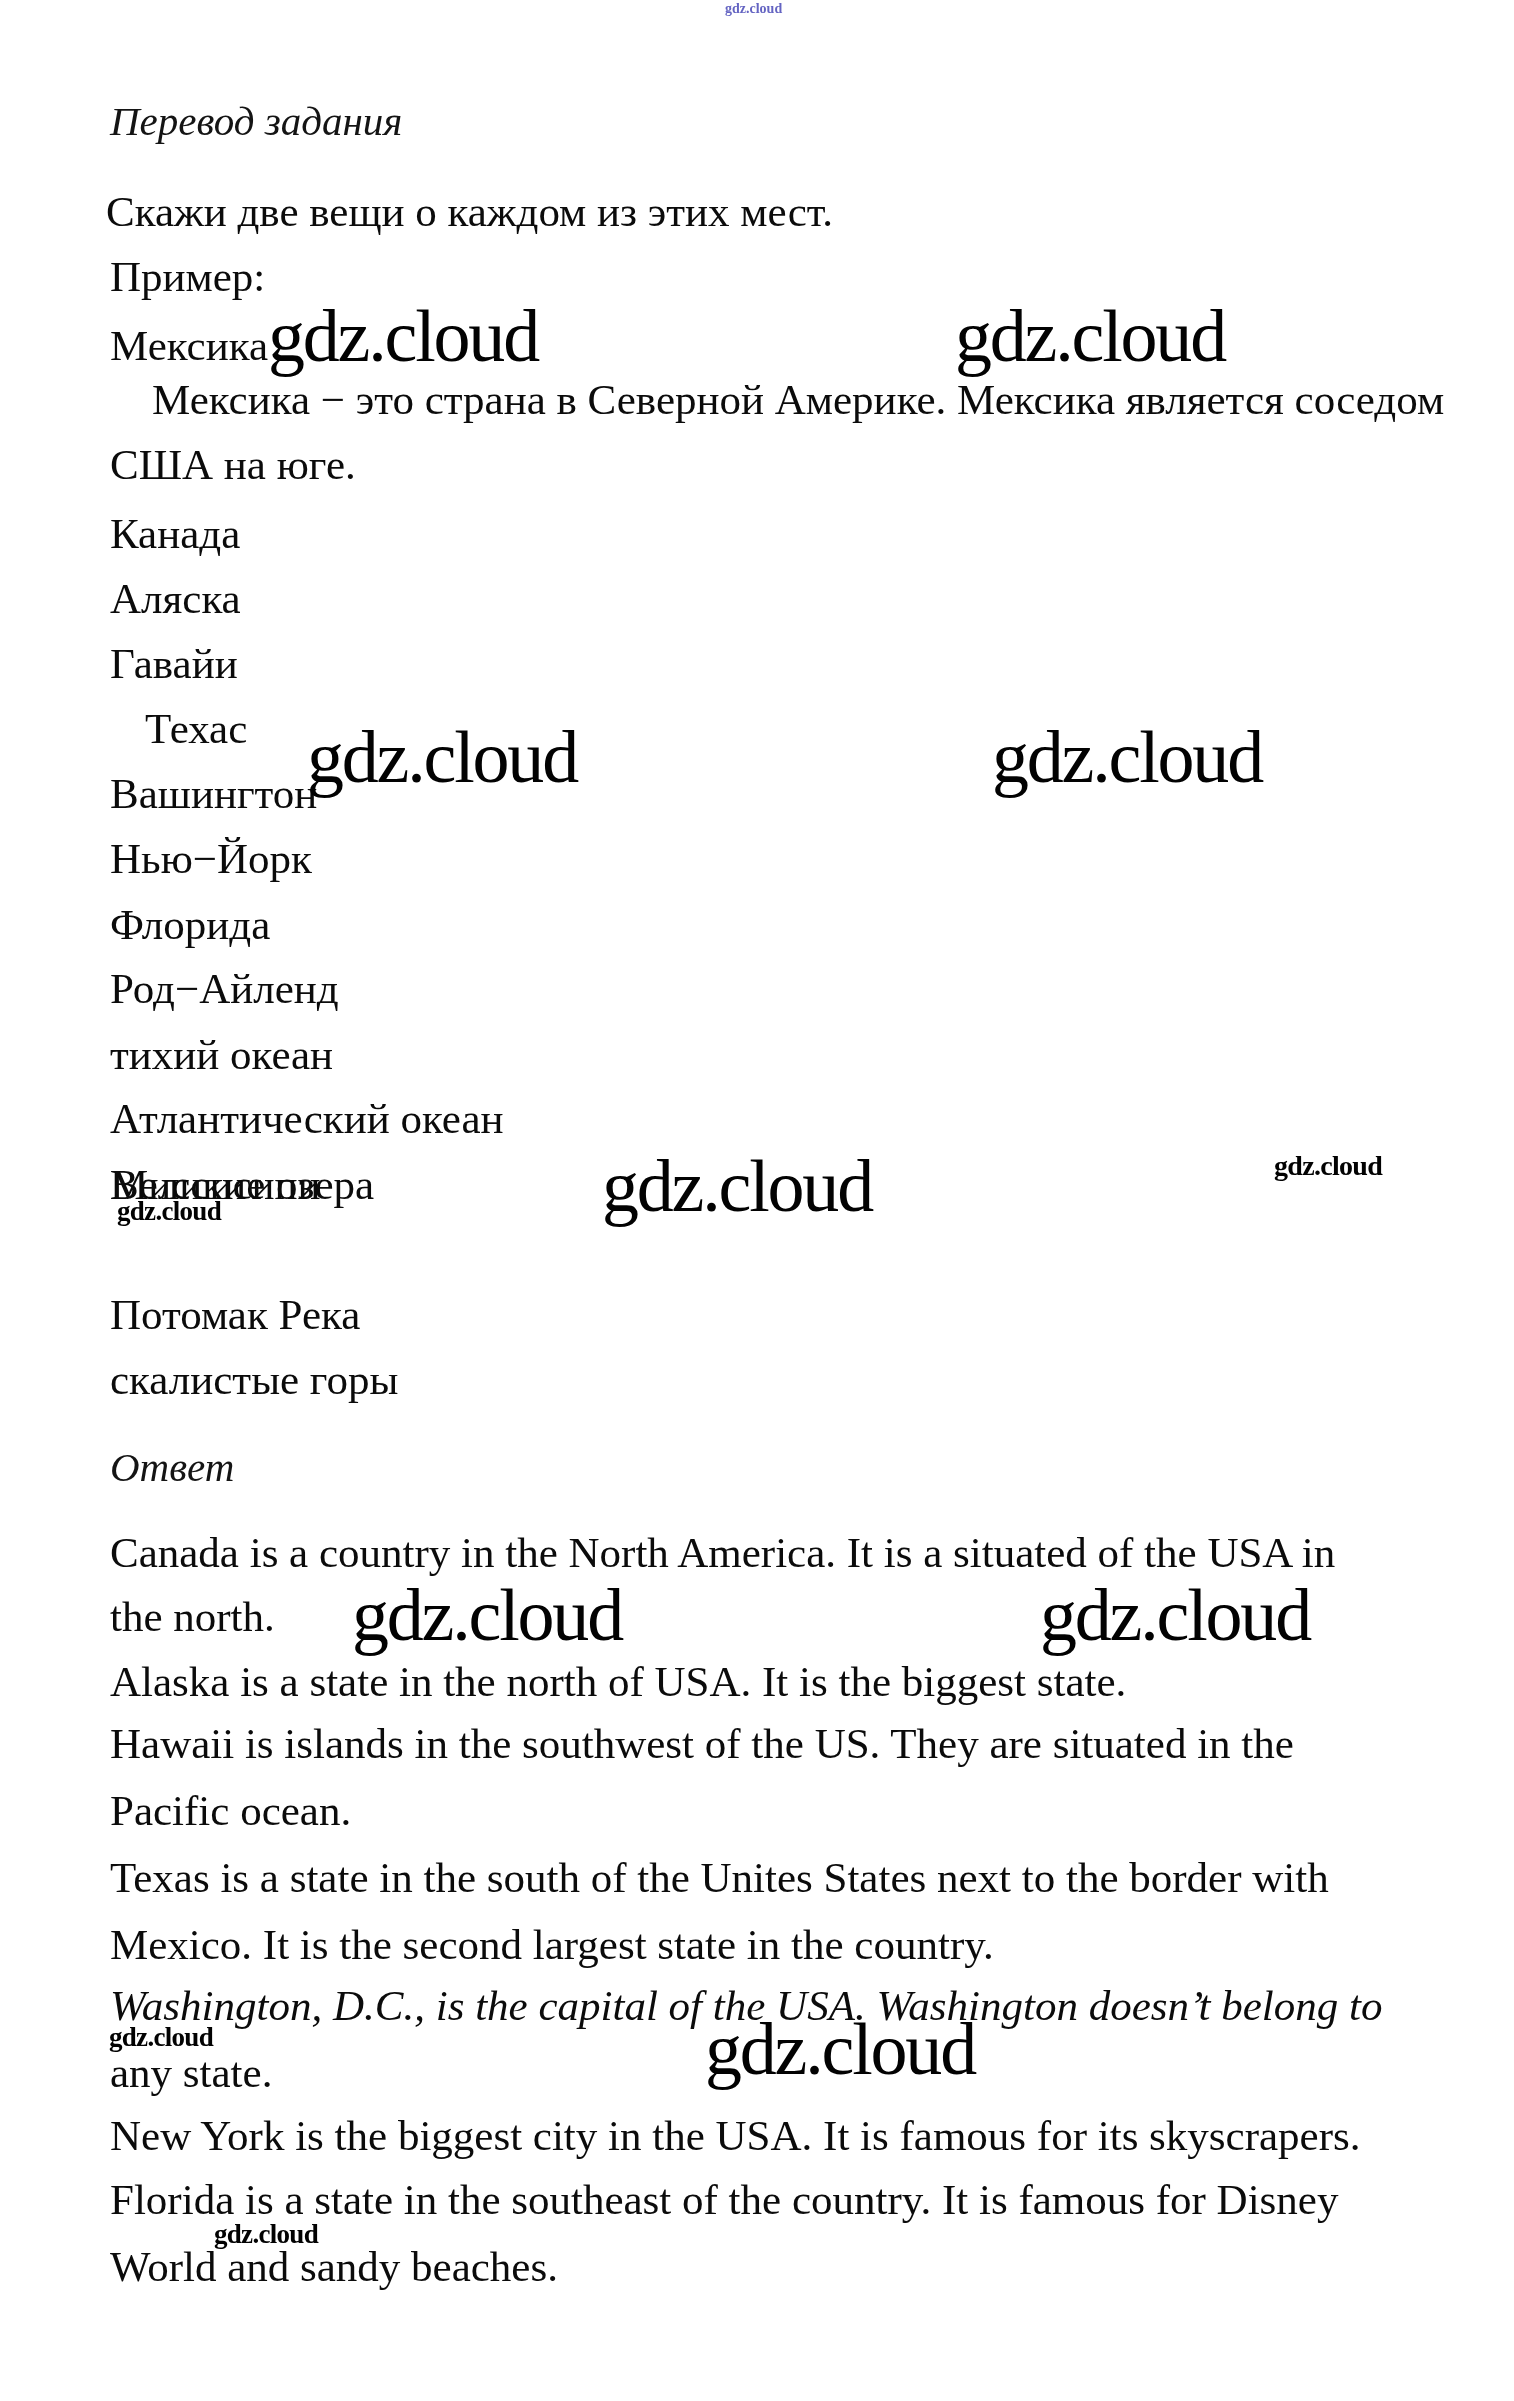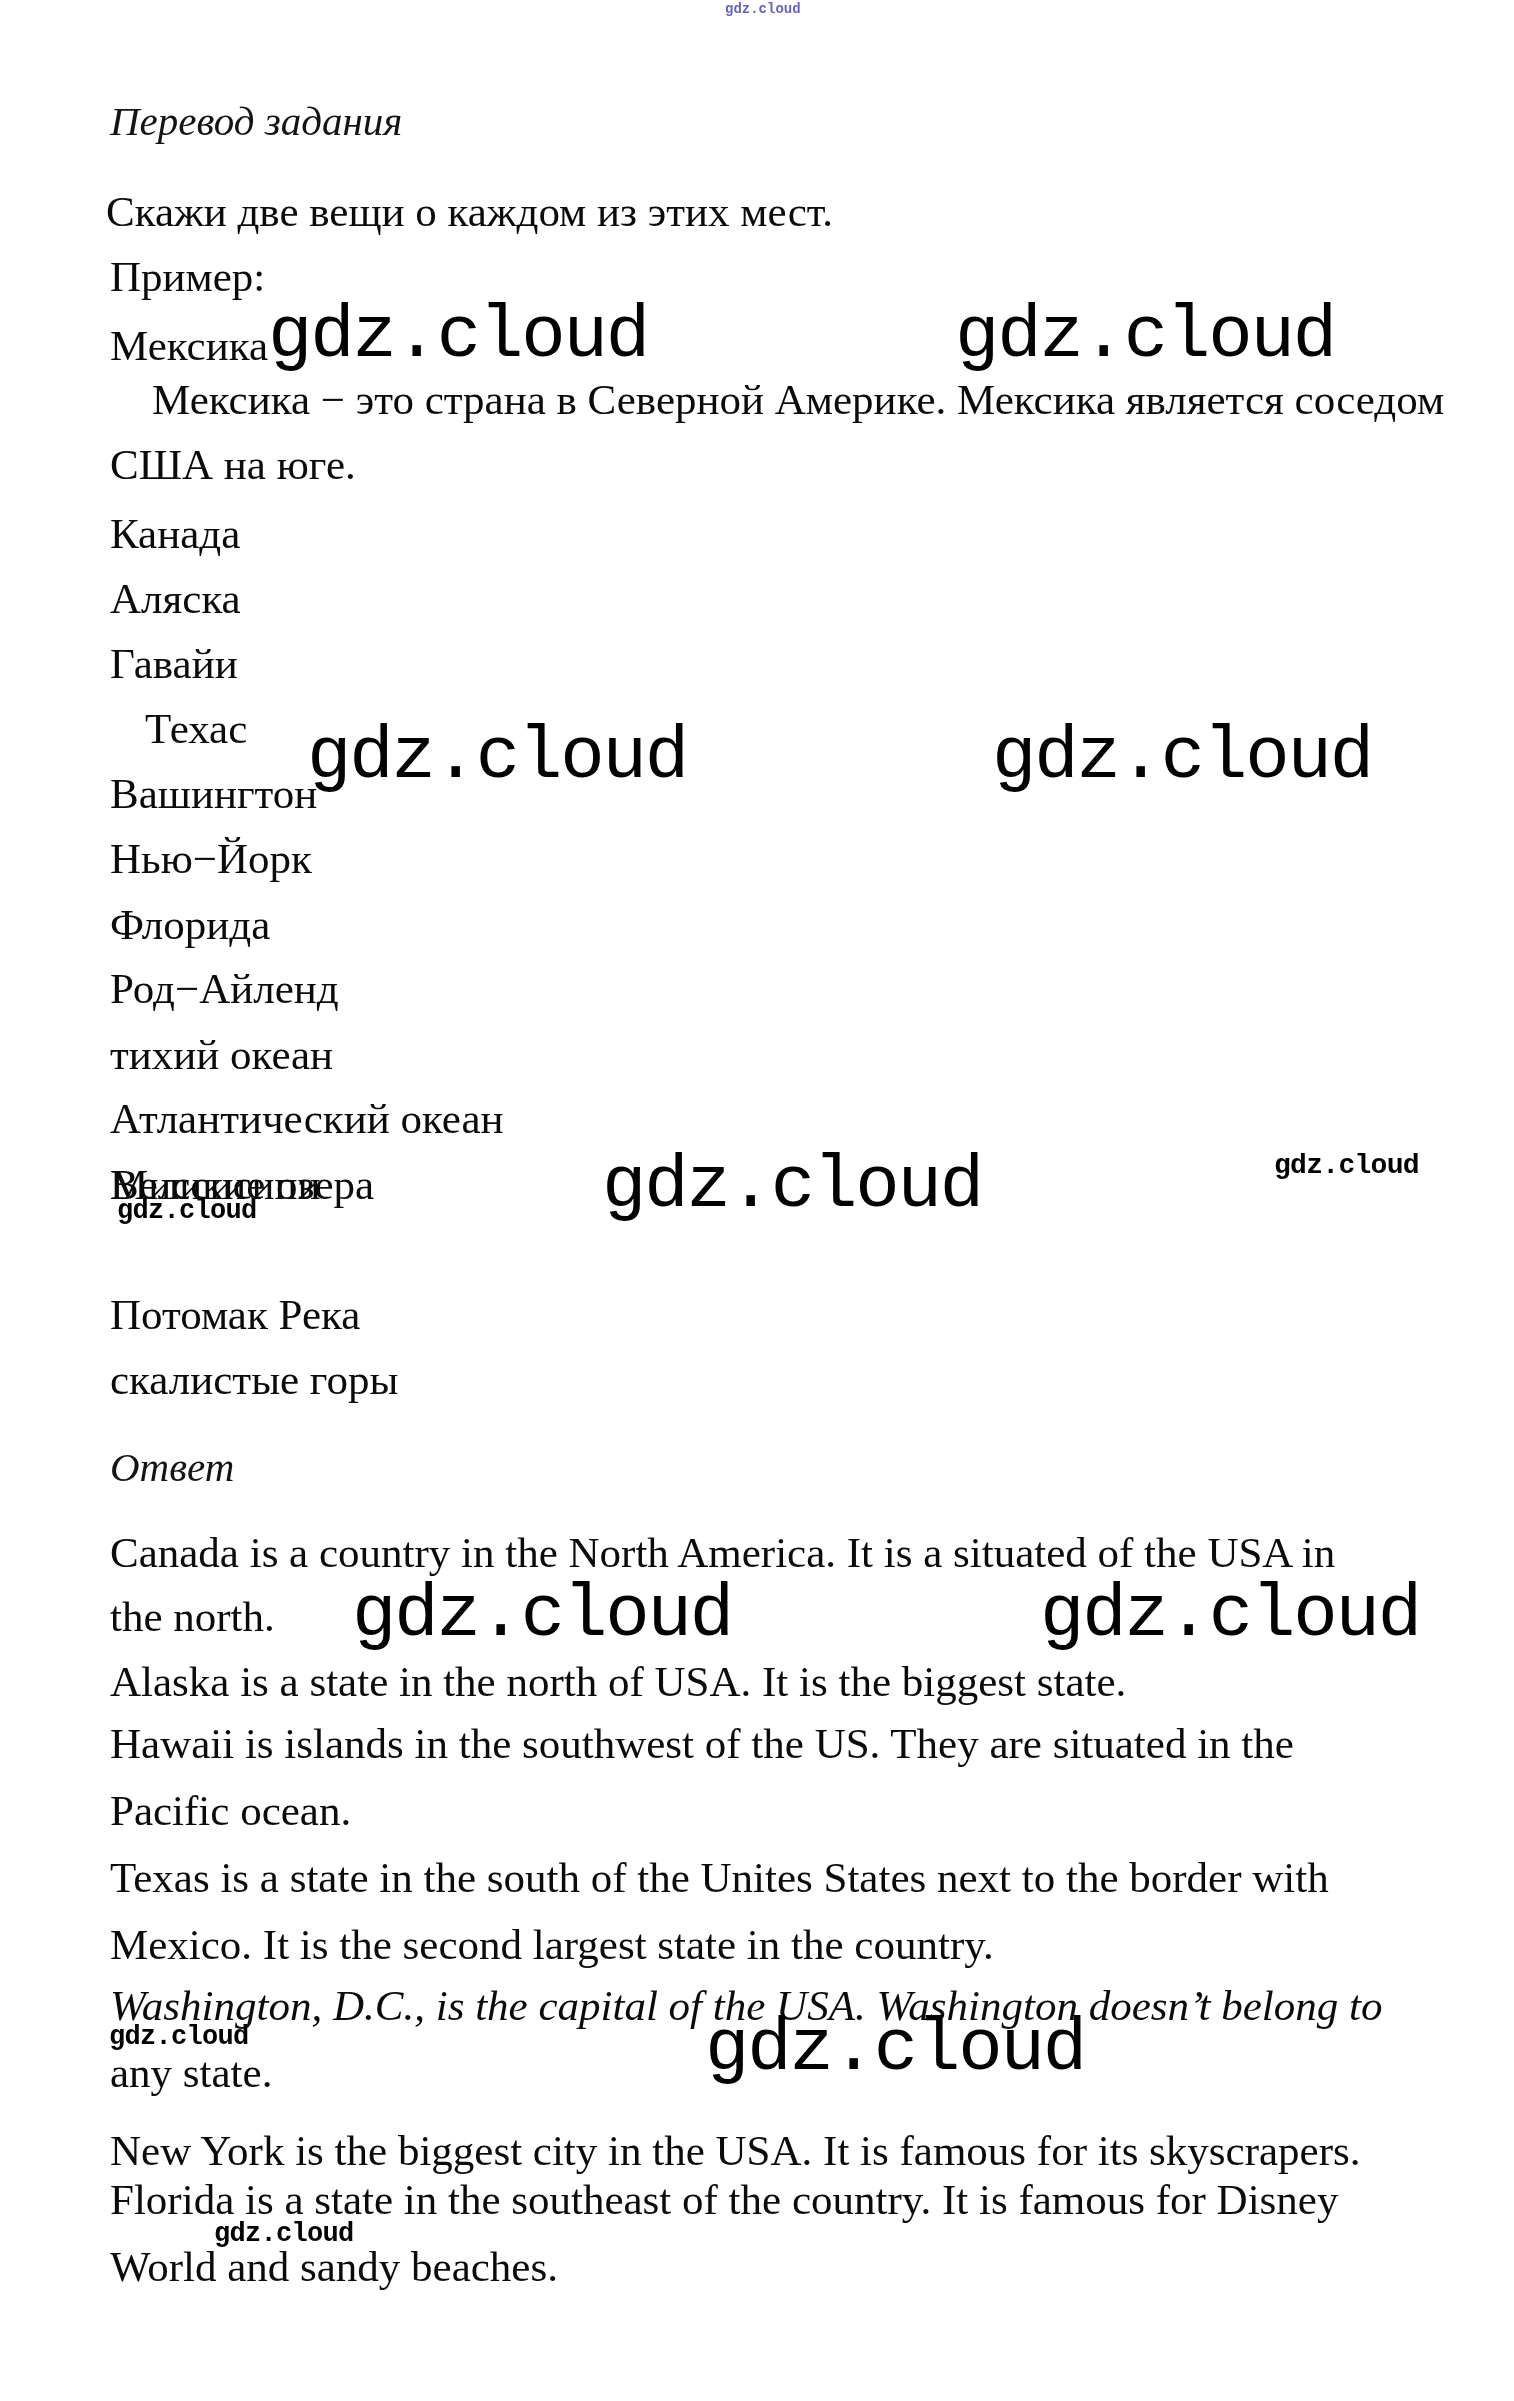--- a/index.html
+++ b/index.html
@@ -23,21 +23,21 @@
     color: #0b0b0b;
     white-space: nowrap;
   }
   .italic-heading {
     font-style: italic;
     font-size: 41px;
     color: #141414;
   }
   .wm {
     position: absolute;
-    font-family: Liberation Mono, monospace;
+    font-family: Liberation Serif, serif;
     color: #020202;
     line-height: 1;
     white-space: nowrap;
   }
   .wm-big {
     font-size: 74px;
     font-weight: 500;
     letter-spacing: -2.2px;
   }
   .wm-small {
@@ -111,21 +111,21 @@
   <div class="serif-line" style="left:110px; top:1789px;">Pacific ocean.</div>
   <div class="serif-line" style="left:110px; top:1856px;">Texas is a state in the south of the Unites States next to the border with</div>
   <div class="serif-line" style="left:110px; top:1923px;">Mexico. It is the second largest state in the country.</div>
 
   <div class="serif-line" style="left:110px; top:1984px;font-style:italic;">Washington, D.C., is the capital of the USA. Washington doesn’t belong to</div>
 
   <span class="wm wm-small" style="left:109px; top:2024px;">gdz.cloud</span>
   <span class="wm wm-big" style="left:705px; top:2012px;">gdz.cloud</span>
   <div class="serif-line" style="left:110px; top:2051px;">any state.</div>
 
-  <div class="serif-line" style="left:110px; top:2114px;margin-top:15px;">New York is the biggest city in the USA. It is famous for its skyscrapers.</div>
+  <div class="serif-line" style="left:110px; top:2114px;">New York is the biggest city in the USA. It is famous for its skyscrapers.</div>
 
   <div class="serif-line" style="left:110px; top:2178px;">Florida is a state in the southeast of the country. It is famous for Disney</div>
 
   <span class="wm wm-small" style="left:214px; top:2221px;">gdz.cloud</span>
   <div class="serif-line" style="left:110px; top:2245px;">World and sandy beaches.</div>
 
 </div>
 
 
 </body></html>

